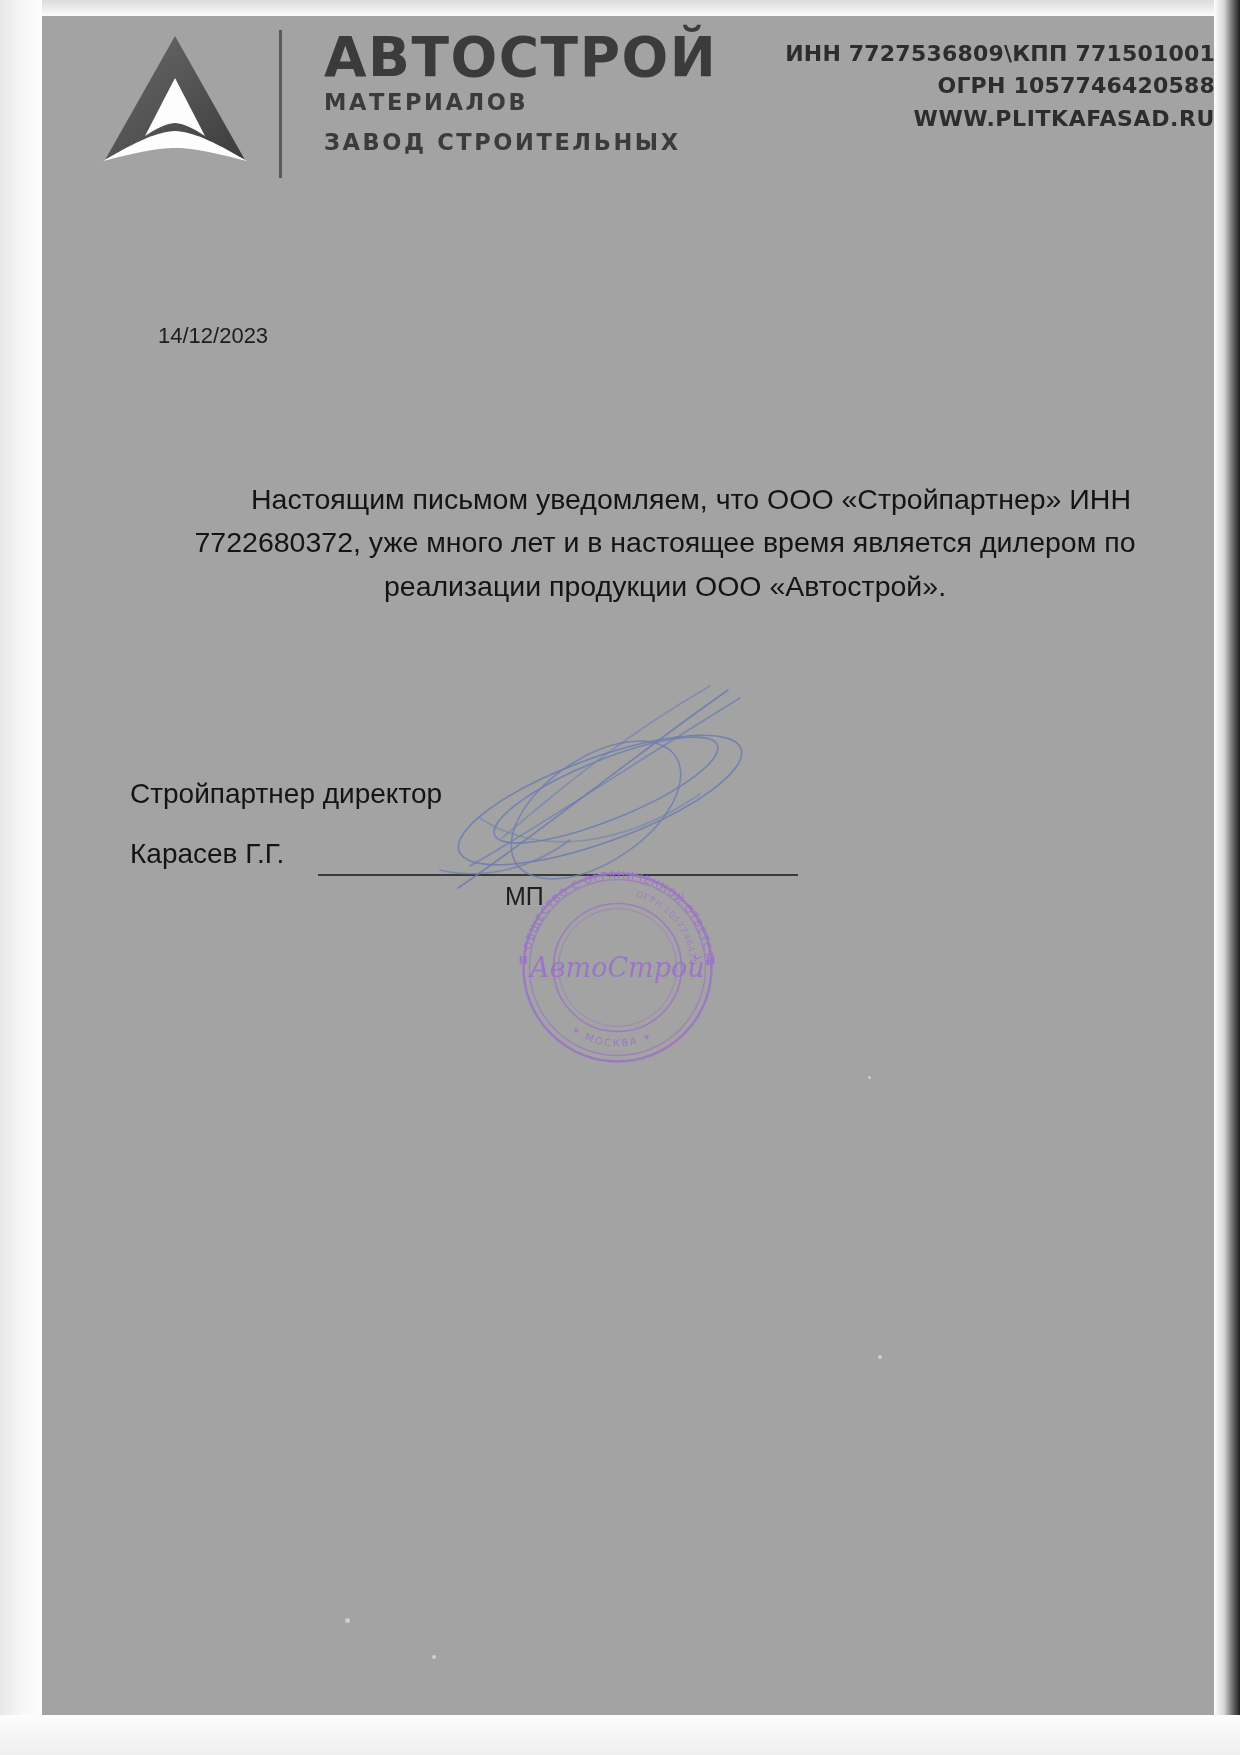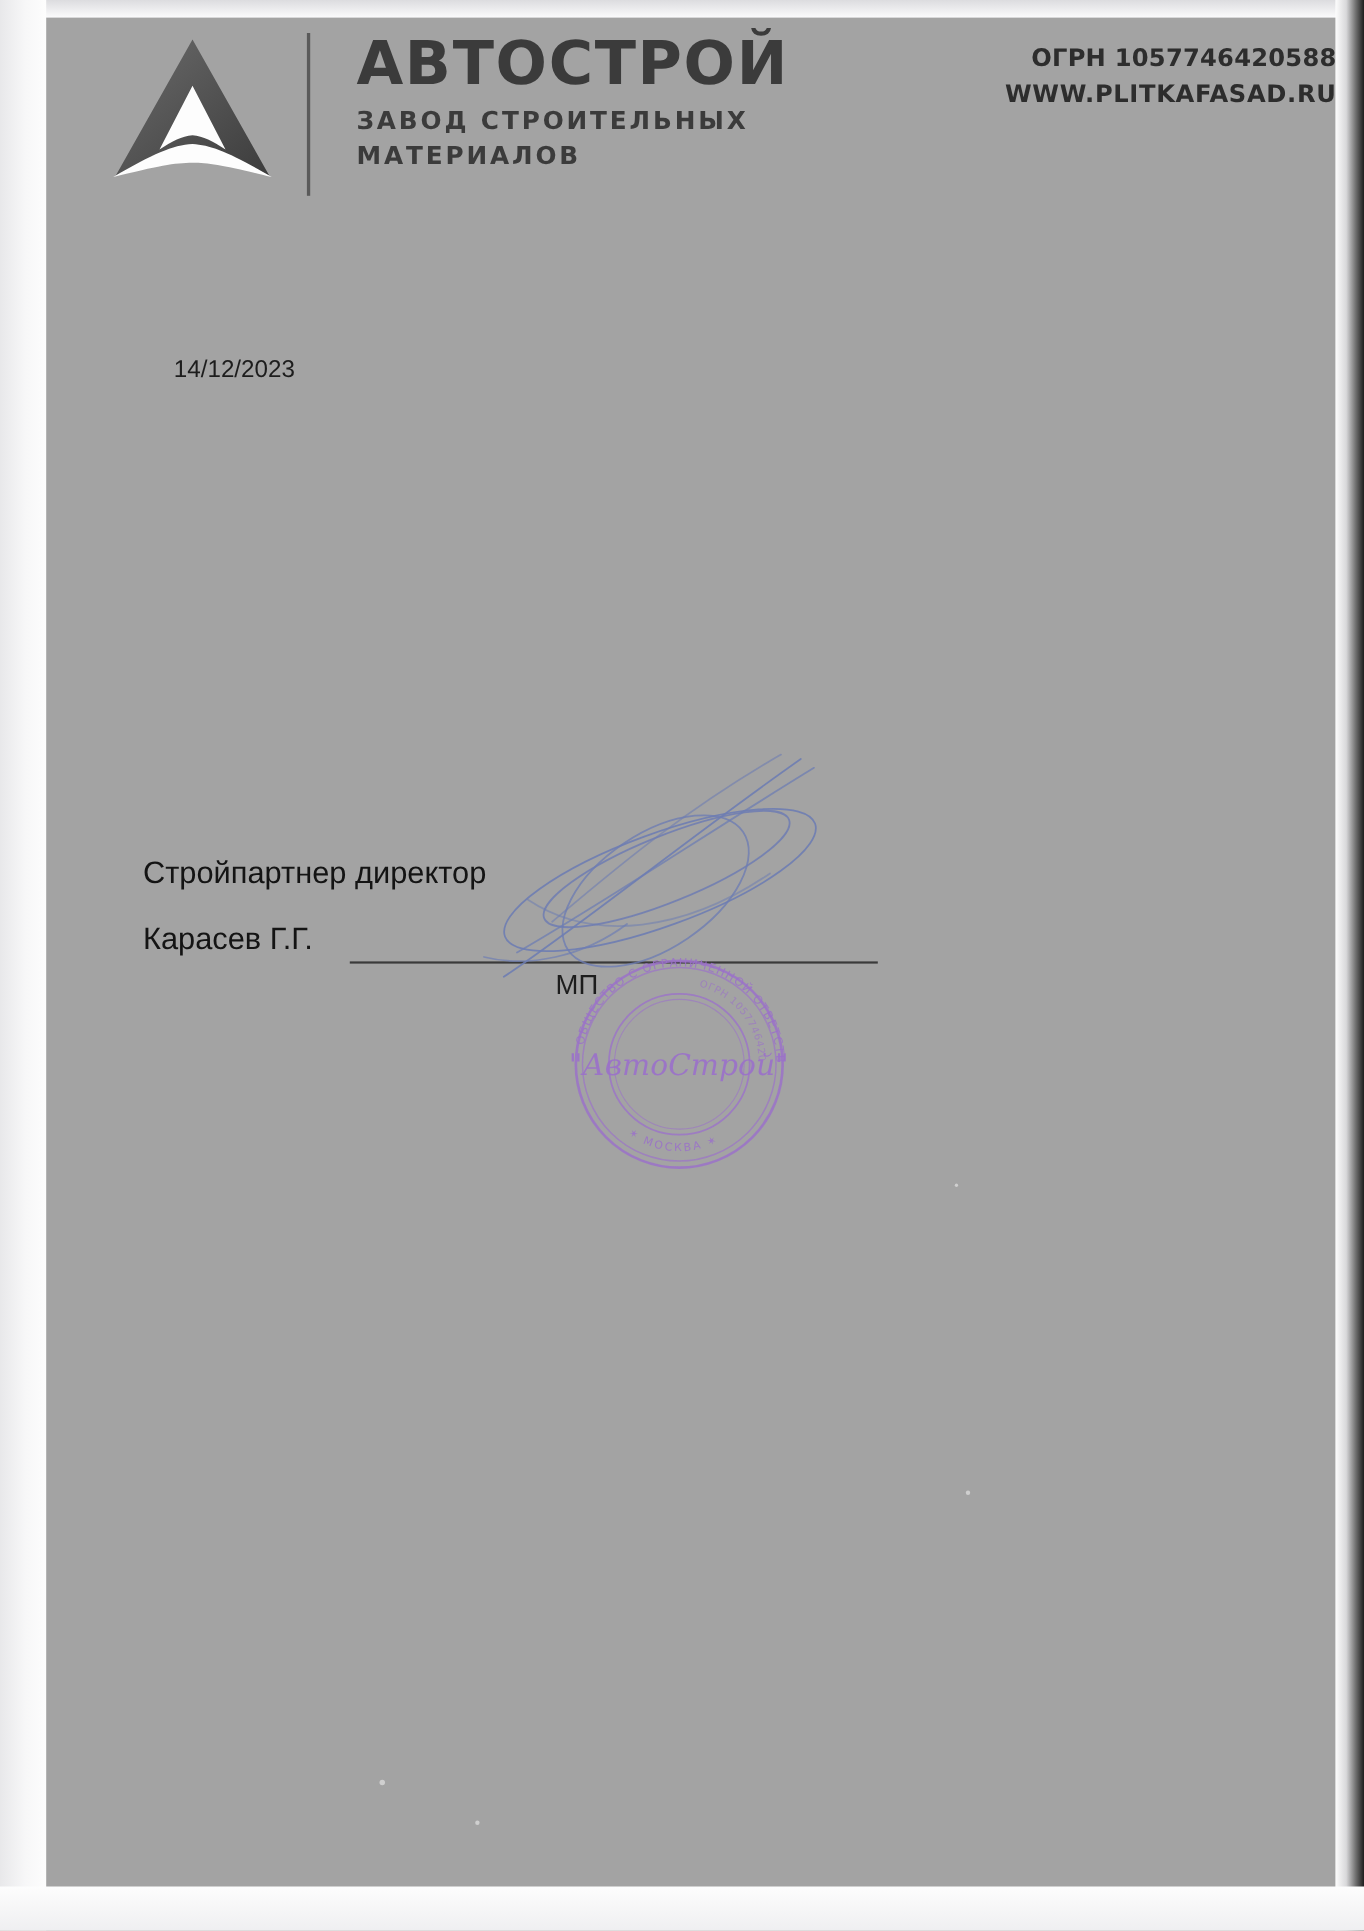--- a/index.html
+++ b/index.html
@@ -247,33 +247,37 @@
             </linearGradient>
           </defs>
           <path d="M80 4 L150 128 C120 112 100 104 80 102 C60 104 40 112 10 128 Z" fill="url(#lgGray)"></path>
           <path d="M80 46 L110 104 C98 96 90 92 80 91 C70 92 62 96 50 104 Z" fill="#fdfdfd"></path>
           <path d="M8 129 C44 108 62 100 80 99 C98 100 116 108 152 129 C112 119 96 116 80 116 C64 116 48 119 8 129 Z" fill="#fdfdfd"></path>
         </svg>
       </span>
       <span class="logo-divider"></span>
       <span class="logo-words">
         <div class="brand-name">АВТОСТРОЙ</div>
+        <div class="brand-sub" style="margin-top:2px">МАТЕРИАЛОВ</div>
         <div class="brand-sub">ЗАВОД СТРОИТЕЛЬНЫХ</div>
-        <div class="brand-sub" style="margin-top:2px">МАТЕРИАЛОВ</div>
       </span>
     </div>
 
     <div class="contact-block">
+      <div class="c-line">ИНН 7727536809\КПП 771501001</div>
       <div class="c-line">ОГРН 1057746420588</div>
       <div class="c-site">WWW.PLITKAFASAD.RU</div>
     </div>
   </div>
 
   <div class="doc-date">14/12/2023</div>
 
+  <div class="doc-body">
+    <p>Настоящим письмом уведомляем, что ООО «Стройпартнер» ИНН 7722680372, уже много лет и в настоящее время является дилером по реализации продукции ООО «Автострой».</p>
+  </div>
 
   <div class="sign-title">Стройпартнер директор</div>
   <div class="sign-name">Карасев Г.Г.</div>
   <div class="sign-line"></div>
   <div class="mp-label">МП</div>
 
   <span class="signature">
     <svg viewBox="0 0 400 260" width="400" height="260" aria-hidden="true">
       <g fill="none" stroke="#6e7db3" stroke-width="1.6" stroke-linecap="round">
         <ellipse cx="190" cy="130" rx="150" ry="42" transform="rotate(-20 190 130)" opacity="0.9"></ellipse>

